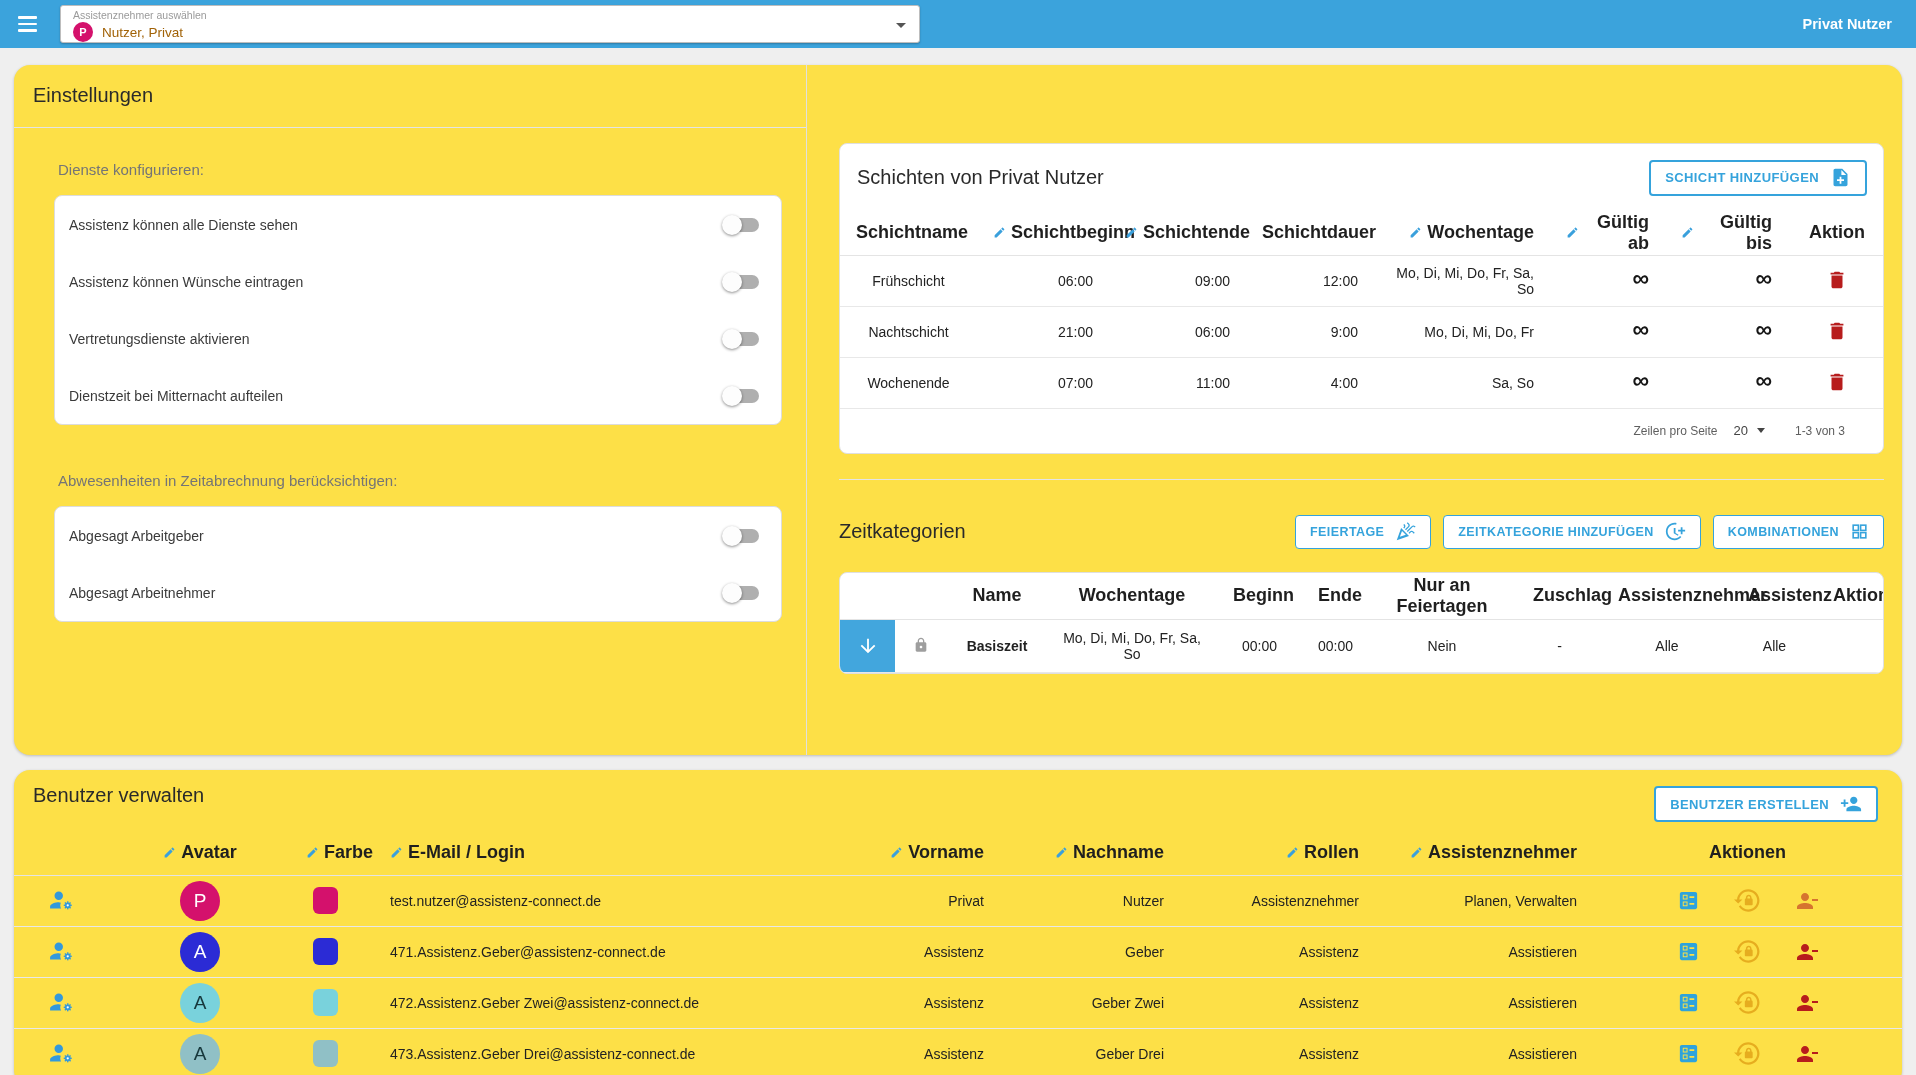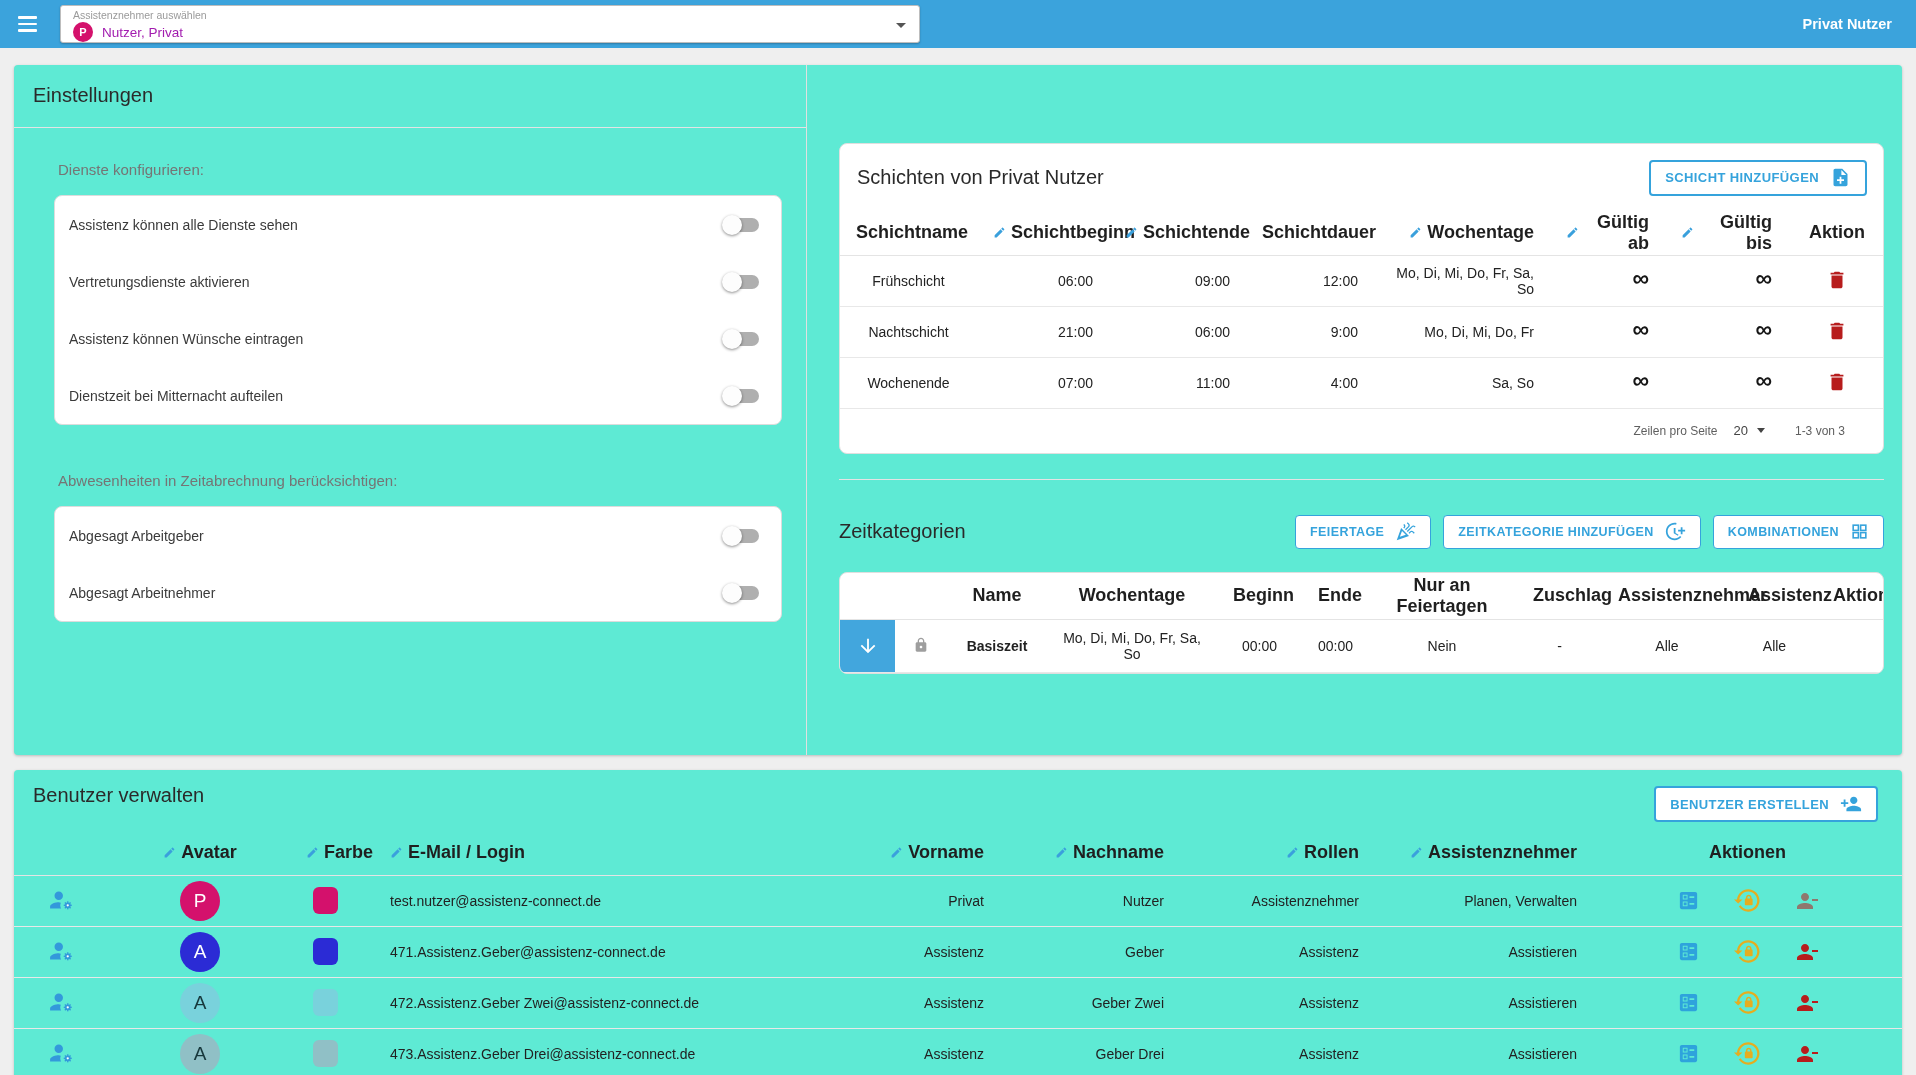--- a/index.html
+++ b/index.html
@@ -14,29 +14,29 @@
   .topbar { height:48px; background:#3BA3DC; display:flex; align-items:center; position:relative; }
   .hamburger { margin-left:14px; display:flex; flex-direction:column; gap:4px; cursor:pointer; padding:4px; }
   .hamburger span { width:19px; height:2.6px; background:#fff; border-radius:1px; }
   .assist-select { position:relative; margin-left:19px; width:860px; height:38px; background:#fff;
     border:1px solid #BDBDBD; border-radius:3px; box-shadow:0 1px 2px rgba(0,0,0,.25);
     padding:3px 12px; cursor:pointer; }
   .as-label { font-size:10.5px; color:#9A9A9A; line-height:12px; }
   .as-row { display:flex; align-items:center; gap:9px; margin-top:1px; }
   .avatar-sm { width:20px; height:20px; border-radius:50%; color:#fff; font-size:11px; font-weight:700;
     display:inline-flex; align-items:center; justify-content:center; }
-  .as-value { font-size:13.5px; color:#a21caf; }
+  .as-value { font-size:13.5px; color:#a16207; }
   .caret { width:0; height:0; border-left:5px solid transparent; border-right:5px solid transparent;
     border-top:5.5px solid #555; display:inline-block; }
   .assist-select > .caret { position:absolute; right:13px; top:17px; }
   .topbar-user { margin-left:auto; margin-right:24px; color:#fff; font-size:14.5px; font-weight:600; }
 
   
   main { padding:17px 14px 0; }
-  .card { background:#5eead4; border-radius:4px; box-shadow:0 1px 3px rgba(0,0,0,.22); }
+  .card { background:#fde047; border-radius:16px; box-shadow:0 1px 3px rgba(0,0,0,.22); }
   .settings-card { display:flex; height:690px; overflow:hidden; }
   .left-pane { width:792px; flex:none; }
   .left-pane h1 { margin:0; height:62px; padding:19px 0 0 19px; font-size:20px; font-weight:500; color:#2A2A2A; }
   .divider { height:1px; background:#E4E4E4; }
   .vdivider { width:1px; background:#E0E0E0; }
   .groups { padding:0 24px 0 40px; }
   .group-label { margin:33px 0 17px 4px; font-size:15px; color:#757575; }
   .group-box + .group-label { margin-top:47px; }
   .group-box { border:1px solid #DCDCDC; border-radius:8px; background:#fff; }
   .toggle-row { height:57px; display:flex; align-items:center; justify-content:space-between; padding:0 22px 0 14px; }
@@ -127,27 +127,27 @@
         <div class="groups" id="toggle-groups">
             <div class="group-label">Dienste konfigurieren:</div>
             <div class="group-box">
               <div class="toggle-row">
                 <span class="toggle-label">Assistenz können alle Dienste sehen</span>
                 <span class="switch">
                   <span class="knob"></span>
                 </span>
               </div>
               <div class="toggle-row">
-                <span class="toggle-label">Vertretungsdienste aktivieren</span>
+                <span class="toggle-label">Assistenz können Wünsche eintragen</span>
                 <span class="switch">
                   <span class="knob"></span>
                 </span>
               </div>
               <div class="toggle-row">
-                <span class="toggle-label">Assistenz können Wünsche eintragen</span>
+                <span class="toggle-label">Vertretungsdienste aktivieren</span>
                 <span class="switch">
                   <span class="knob"></span>
                 </span>
               </div>
               <div class="toggle-row">
                 <span class="toggle-label">Dienstzeit bei Mitternacht aufteilen</span>
                 <span class="switch">
                   <span class="knob"></span>
                 </span>
               </div>

